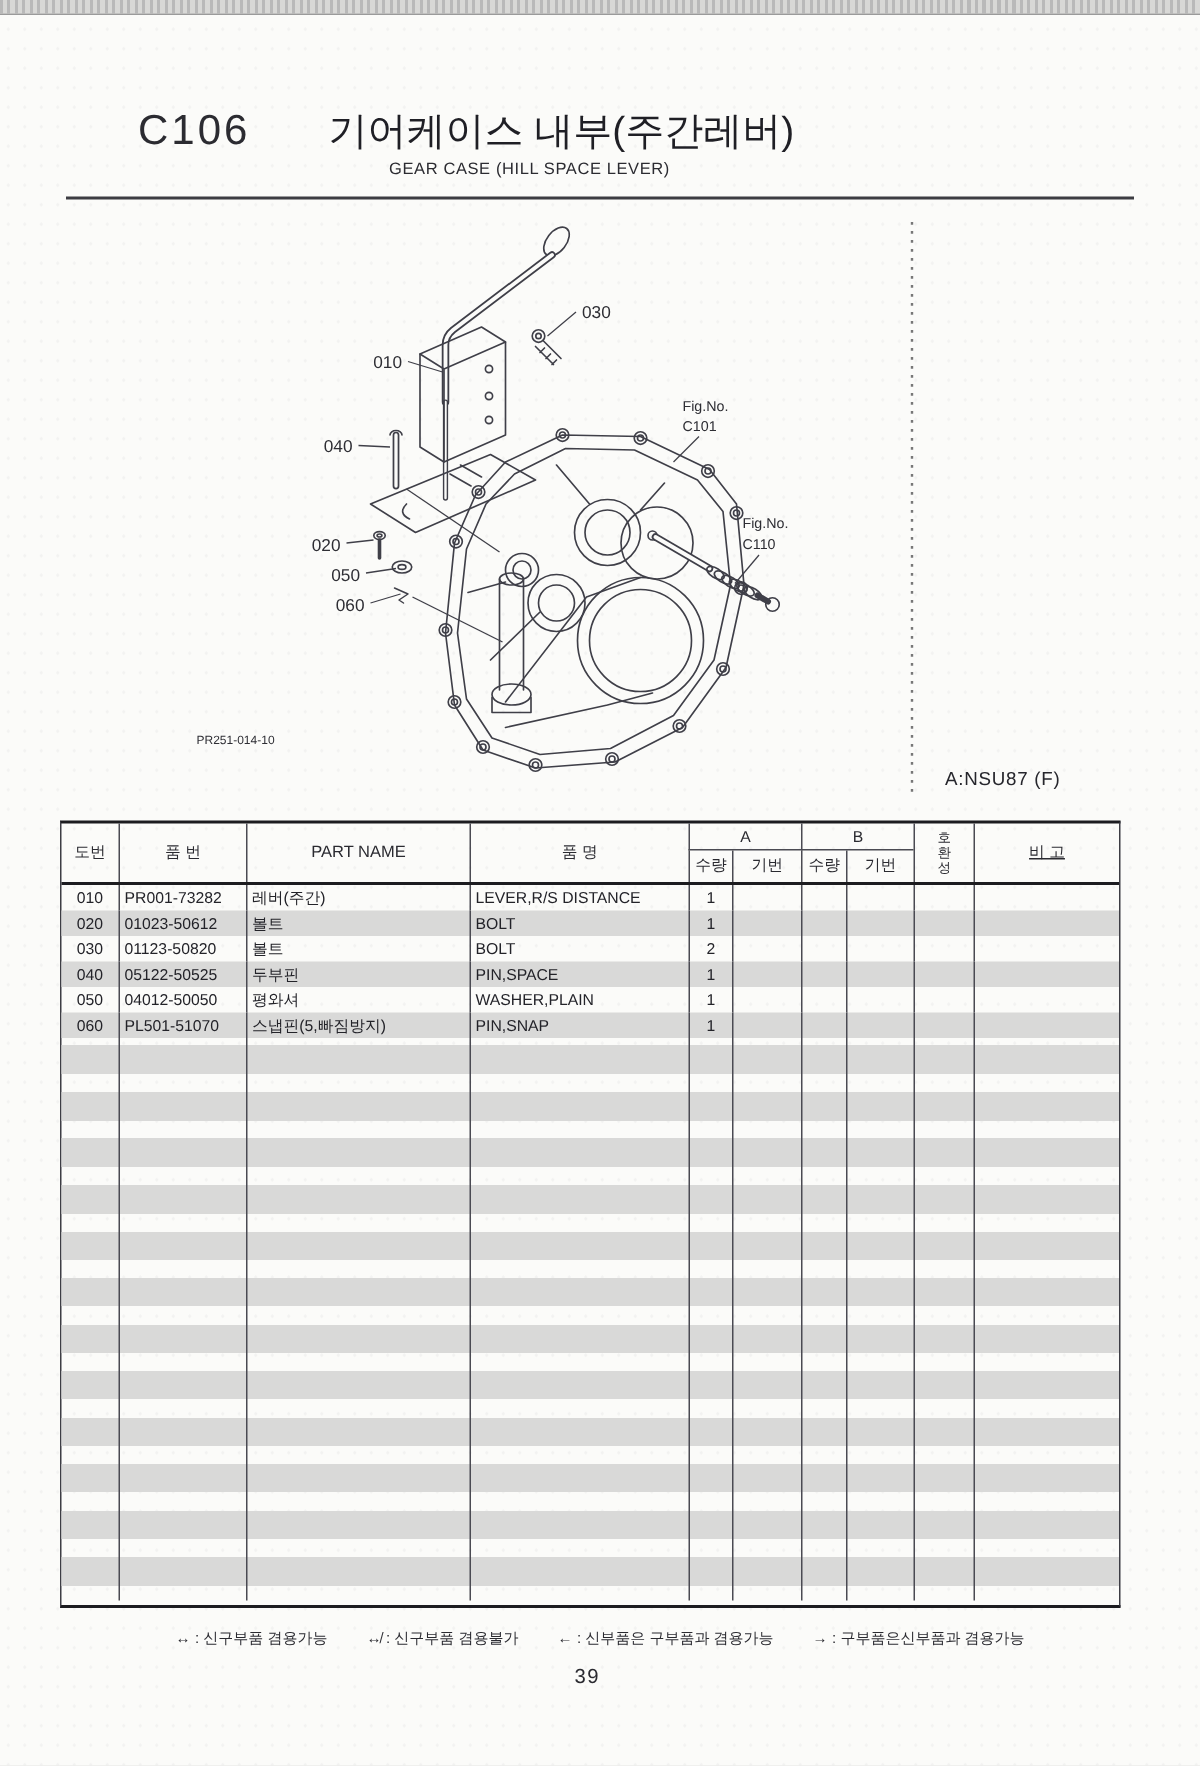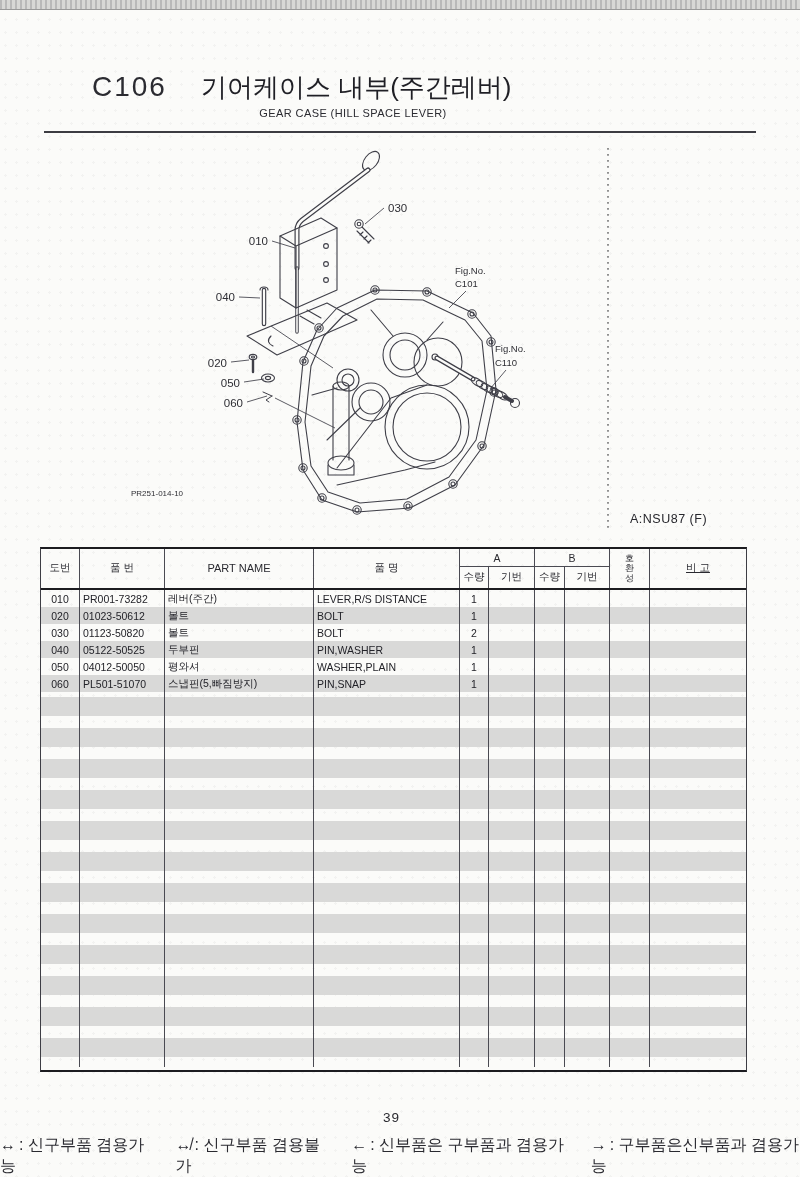--- a/index.html
+++ b/index.html
@@ -8,21 +8,21 @@
     background:#fbfbf9;
     background-image:radial-gradient(circle, rgba(110,110,115,0.06) 1px, transparent 1.2px);
     background-size:11px 13px;
     font-family:"Liberation Sans","DejaVu Sans",sans-serif;
     color:#26262c; overflow:hidden;
   }
   .scan-band{position:absolute;left:0;top:0;width:800px;height:9px;
     background:repeating-linear-gradient(90deg,#b9b9b9 0 2px,#d8d8d6 2px 5px);
     border-bottom:1px solid #9a9a9a;}
   
-  .title-row{position:absolute;left:92px;top:70px;display:flex;align-items:baseline;gap:34px;text-align:center;}
+  .title-row{position:absolute;left:92px;top:70px;display:flex;align-items:baseline;gap:52px;text-align:center;}
   .code{font-size:28px;letter-spacing:2px;color:#2b2b31;}
   .title-ko{font-size:26px;letter-spacing:0px;color:#1f1f25;}
   .title-en{position:absolute;left:168px;top:107px;width:370px;text-align:center;
     font-size:11px;letter-spacing:0.4px;color:#2b2b31;}
   .title-rule{position:absolute;left:44px;top:131px;width:712px;height:2px;background:#3c3c42;}
   
   .diagram{position:absolute;left:75px;top:140px;width:540px;height:400px;}
   .model-note{position:absolute;left:630px;top:512px;font-size:12.5px;letter-spacing:0.5px;color:#26262c;}
   
   .ptable{position:absolute;left:40px;top:547px;width:705px;height:521px;
@@ -38,22 +38,22 @@
   .span2{grid-row:1 / 3;}
   .compat-head{font-size:9px;line-height:10px;white-space:pre-line;text-align:center;}
   .trow{height:17px;display:grid;grid-template-columns:38px 85px 149px 146px 29px 46px 30px 45px 40px 97px;box-sizing:border-box;}
   .trow.shade{background:#d9d9d8;}
   .tc{display:flex;align-items:center;box-sizing:border-box;padding:0 3px;white-space:nowrap;overflow:hidden;color:#232329;}
   .tc.center{justify-content:center;padding:0;}
   .stripes{position:relative;height:375px;
     background:repeating-linear-gradient(to bottom, transparent 0 5px, #d9d9d8 5px 24px, transparent 24px 31px);}
   .vline{position:absolute;top:0;bottom:0;width:1px;background:#4a4a52;}
   
-  .legend{position:absolute;left:0;top:1135px;width:800px;display:flex;justify-content:center;gap:26px;
-    font-size:16px;color:#2a2a30;}
+  .legend{position:absolute;left:0;top:1085px;width:800px;display:flex;justify-content:center;gap:26px;
+    font-size:10px;color:#2a2a30;}
   .legend .sym{margin-right:3px;}
   .pageno{position:absolute;left:0;top:1110px;width:783px;text-align:center;font-size:13.5px;letter-spacing:1px;color:#2a2a30;}
   svg text{font-family:"Liberation Sans","DejaVu Sans",sans-serif;fill:#2e2e34;}
 </style>
 </head>
 <body>
 
 <div class="sheet">
   <div class="scan-band"></div>
 
@@ -246,21 +246,21 @@
       <div class="tc bl"></div>
       <div class="tc bl"></div>
       <div class="tc bl"></div>
       <div class="tc bl"></div>
       <div class="tc bl"></div>
     </div>
     <div class="trow shade">
       <div class="tc center">040</div>
       <div class="tc bl">05122-50525</div>
       <div class="tc bl">두부핀</div>
-      <div class="tc bl">PIN,WASHER</div>
+      <div class="tc bl">PIN,SPACE</div>
       <div class="tc bl center">1</div>
       <div class="tc bl"></div>
       <div class="tc bl"></div>
       <div class="tc bl"></div>
       <div class="tc bl"></div>
       <div class="tc bl"></div>
     </div>
     <div class="trow">
       <div class="tc center">050</div>
       <div class="tc bl">04012-50050</div>

